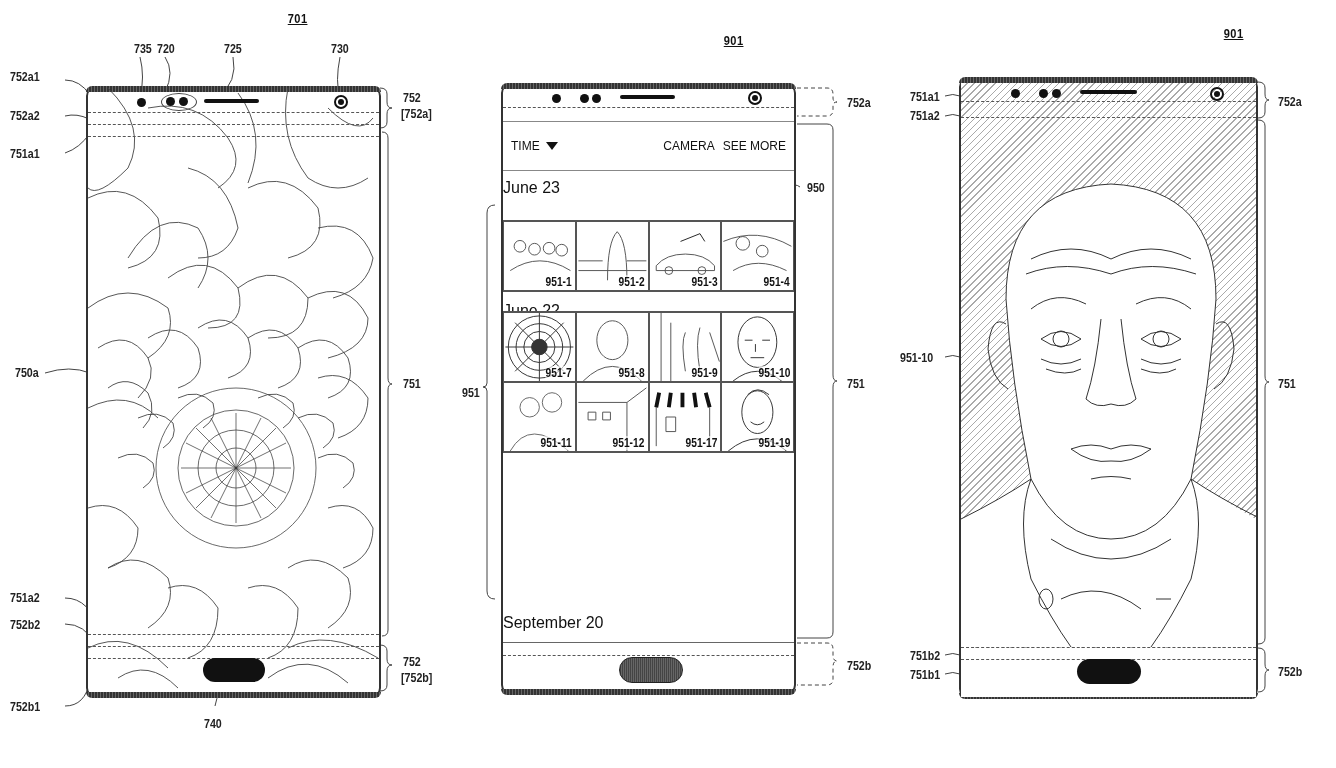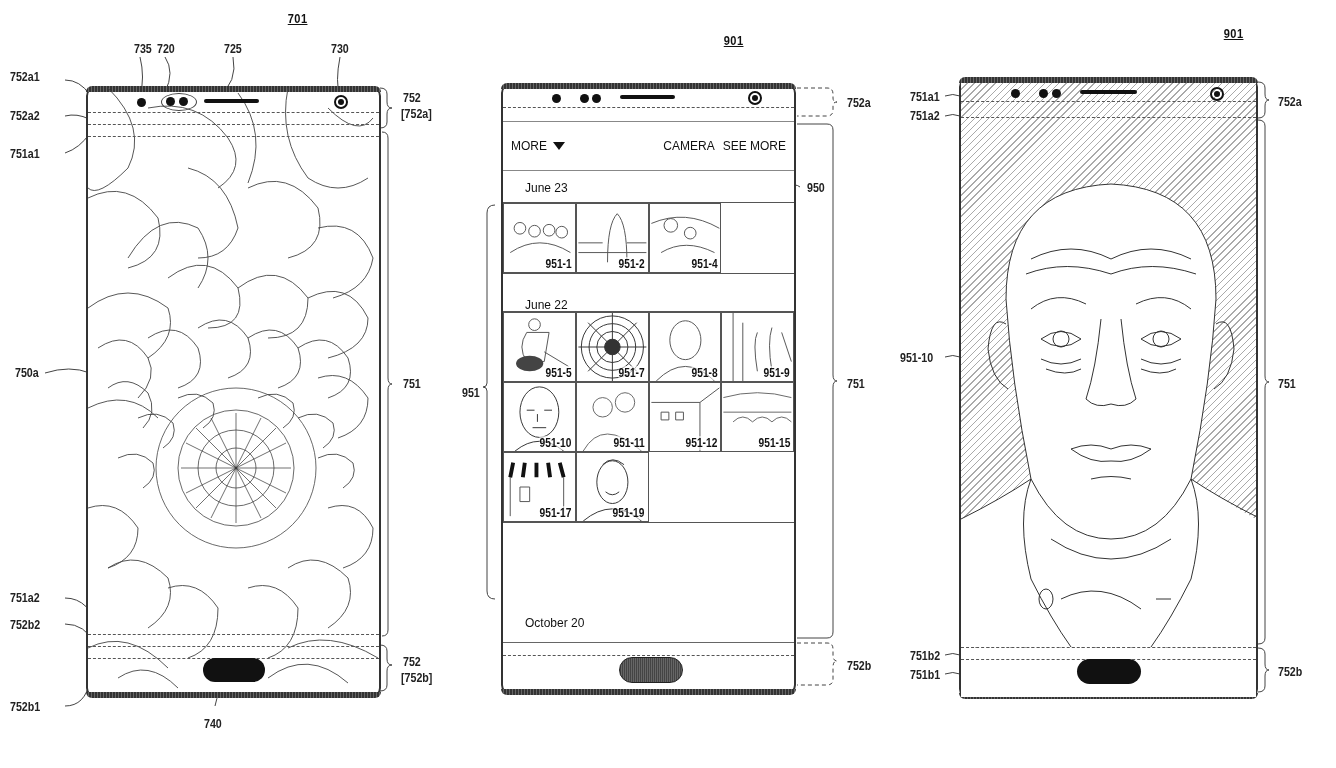--- a/index.html
+++ b/index.html
@@ -16,21 +16,21 @@
   .cam{position:absolute;width:14px;height:14px;border-radius:50%;border:2px solid #111;box-sizing:border-box;}
   .cam::after{content:"";position:absolute;left:2px;top:2px;width:6px;height:6px;border-radius:50%;background:#111;}
   .homebtn{position:absolute;border-radius:14px;background:#111;}
   .homebtn.grey{background:repeating-linear-gradient(90deg,#444 0 1px,#666 1px 2px);border:1px solid #222;}
   .hatch{background:repeating-linear-gradient(135deg,#fff 0 4px,#aaa 4px 5px);}
   
   .gal-header{position:absolute;left:0;right:0;display:flex;align-items:center;justify-content:space-between;font-size:12px;padding:0 8px;box-sizing:border-box;border-top:1px solid #888;border-bottom:1px solid #888;}
   .gal-header .left{display:flex;align-items:center;gap:6px;}
   .gal-header .right{display:flex;gap:8px;}
   .tri{width:0;height:0;border-left:6px solid transparent;border-right:6px solid transparent;border-top:8px solid #111;display:inline-block;}
-  .date{position:absolute;left:0;right:0;font-size:12px;padding-left:22px;box-sizing:border-box;display:flex;align-items:center;}
+  .date{position:absolute;left:0;right:0;font-size:16px;padding-left:0;box-sizing:border-box;display:flex;align-items:center;}
   .grid{position:absolute;left:0;right:0;display:grid;grid-template-columns:repeat(4,1fr);border-top:1px solid #555;border-bottom:1px solid #555;}
   .thumb{position:relative;border:1px solid #555;height:70px;box-sizing:border-box;overflow:hidden;background:#fff;}
   .thumb svg{position:absolute;left:0;top:0;width:100%;height:100%;}
   .thumb .cap{position:absolute;right:3px;bottom:1px;font-size:12px;font-weight:bold;transform:scaleX(0.85);transform-origin:right bottom;background:rgba(255,255,255,0.6);}
 </style>
 </head>
 <body>
 
 <svg width="1336" height="768">
   <g fill="none" stroke="#444" stroke-width="1">
@@ -171,31 +171,31 @@
   <div class="botbar"></div>
   <div class="dash" style="top:22px;"></div>
   <div class="dot" style="left:49px;top:9px;"></div>
   <div class="dot" style="left:77px;top:9px;"></div>
   <div class="dot" style="left:89px;top:9px;"></div>
   <div class="speaker" style="left:117px;top:10px;width:55px;"></div>
   <div class="cam" style="left:245px;top:6px;"></div>
 
   <div class="gal-header" style="top:36px;height:50px;">
     <div class="left">
-      <span>MORE</span>
+      <span>TIME</span>
       <span class="tri"></span>
     </div>
     <div class="right">
       <span>CAMERA</span>
       <span>SEE MORE</span>
     </div>
   </div>
 
   <div class="date" style="top:87px;height:32px;">June 23</div>
-  <div class="grid" style="top:117px;">
+  <div class="grid" style="top:135px;">
     <div class="thumb">
       <svg viewBox="0 0 70 70">
           <g fill="none" stroke="#555">
             <circle cx="15" cy="25" r="6"></circle>
             <circle cx="30" cy="28" r="6"></circle>
             <circle cx="45" cy="27" r="6"></circle>
             <circle cx="58" cy="29" r="6"></circle>
             <path d="M5 50 q30 -20 62 0"></path>
           </g>
         </svg>
@@ -206,42 +206,42 @@
           <g fill="none" stroke="#555">
             <path d="M30 60 q0 -40 10 -50 q10 10 10 50"></path>
             <path d="M0 40 h25 M50 40 h20 M0 50 h70"></path>
           </g>
         </svg>
       <span class="cap">951-2</span>
     </div>
     <div class="thumb">
       <svg viewBox="0 0 70 70">
           <g fill="none" stroke="#555">
+            <path d="M5 45 q10 -12 30 -12 q20 0 30 12 v5 h-60 z"></path>
+            <circle cx="18" cy="50" r="4"></circle>
+            <circle cx="52" cy="50" r="4"></circle>
+            <path d="M30 20 l20 -8 l5 8" stroke="#222"></path>
+          </g>
+        </svg>
+      <span class="cap">951-3</span>
+    </div>
+    <div class="thumb">
+      <svg viewBox="0 0 70 70">
+          <g fill="none" stroke="#555">
             <circle cx="20" cy="22" r="7"></circle>
             <circle cx="40" cy="30" r="6"></circle>
             <path d="M0 20 q35 -15 70 5 M10 50 q25 -15 55 0"></path>
           </g>
         </svg>
       <span class="cap">951-4</span>
     </div>
   </div>
 
-  <div class="date" style="top:202px;height:36px;">June 22</div>
+  <div class="date" style="top:208px;height:36px;">June 22</div>
   <div class="grid" style="top:226px;">
-    <div class="thumb">
-        <svg viewBox="0 0 70 70">
-          <g fill="none" stroke="#555">
-            <circle cx="30" cy="12" r="6"></circle>
-            <path d="M22 20 q-10 15 0 30 h18 l5 -30 z"></path>
-            <path d="M40 40 l25 15"></path>
-          </g>
-          <ellipse cx="25" cy="52" rx="14" ry="8" fill="#444"></ellipse>
-        </svg>
-        <span class="cap">951-5</span>
-      </div>
     <div class="thumb">
         <svg viewBox="0 0 70 70">
           <g fill="none" stroke="#333">
             <circle cx="35" cy="35" r="8"></circle>
             <circle cx="35" cy="35" r="16"></circle>
             <circle cx="35" cy="35" r="24"></circle>
             <circle cx="35" cy="35" r="32"></circle>
             <path d="M35 0 v70 M0 35 h70 M10 10 l50 50 M60 10 l-50 50"></path>
           </g>
           <circle cx="35" cy="35" r="8" fill="#333"></circle>
@@ -287,49 +287,41 @@
     <div class="thumb">
         <svg viewBox="0 0 70 70">
           <g fill="none" stroke="#555">
             <path d="M0 20 h50 l20 -15 M50 20 v50 M10 30 h8 v8 h-8 z M25 30 h8 v8 h-8z"></path>
           </g>
         </svg>
         <span class="cap">951-12</span>
       </div>
     <div class="thumb">
         <svg viewBox="0 0 70 70">
-          <g fill="none" stroke="#666">
-            <path d="M0 15 q35 -10 70 0 M0 30 h70 M10 40 q10 -10 20 0 q10 -10 20 0 q10 -10 20 0"></path>
-          </g>
-        </svg>
-        <span class="cap">951-15</span>
-      </div>
-    <div class="thumb">
-        <svg viewBox="0 0 70 70">
           <g fill="none" stroke="#555">
             <path d="M5 25 v40 M60 25 v40 M15 35 h10 v15 h-10z"></path>
           </g>
           <g stroke="#111" stroke-width="4">
             <path d="M8 10 l-3 15 M20 10 l-2 15 M32 10 l0 15 M44 10 l2 15 M56 10 l4 15"></path>
           </g>
         </svg>
         <span class="cap">951-17</span>
       </div>
     <div class="thumb">
         <svg viewBox="0 0 70 70">
           <g fill="none" stroke="#333">
             <ellipse cx="35" cy="30" rx="16" ry="22"></ellipse>
             <path d="M25 12 q10 -10 22 0 M28 40 q7 6 14 0 M5 70 q30 -25 60 0"></path>
           </g>
         </svg>
         <span class="cap">951-19</span>
       </div>
   </div>
 
-  <div class="date" style="top:519px;height:38px;">October 20</div>
+  <div class="date" style="top:519px;height:38px;">September 20</div>
   <div style="position:absolute;left:0;right:0;top:557px;border-top:1px solid #666;"></div>
   <div class="dash" style="top:570px;"></div>
   <div class="homebtn grey" style="left:116px;top:572px;width:62px;height:24px;"></div>
 </div>
 
 <div class="fig-label" style="left:1222px;top:26px;">901</div>
 <span class="ref" style="left:910px;top:89px;">751a1</span>
 <span class="ref" style="left:910px;top:108px;">751a2</span>
 <span class="ref" style="left:1278px;top:94px;">752a</span>
 <span class="ref" style="left:900px;top:350px;">951-10</span>

